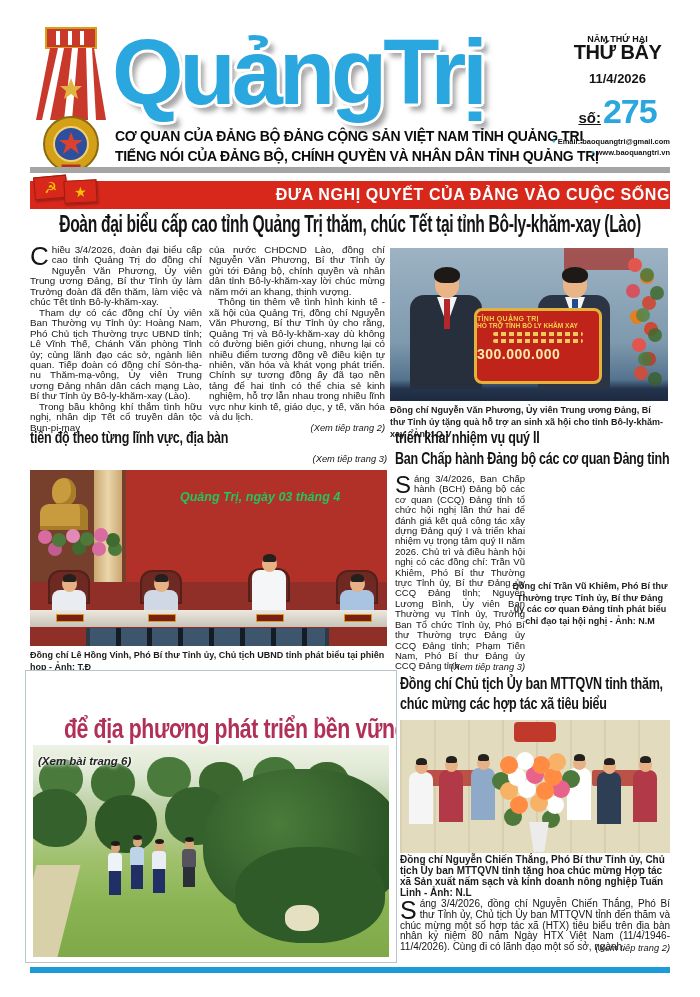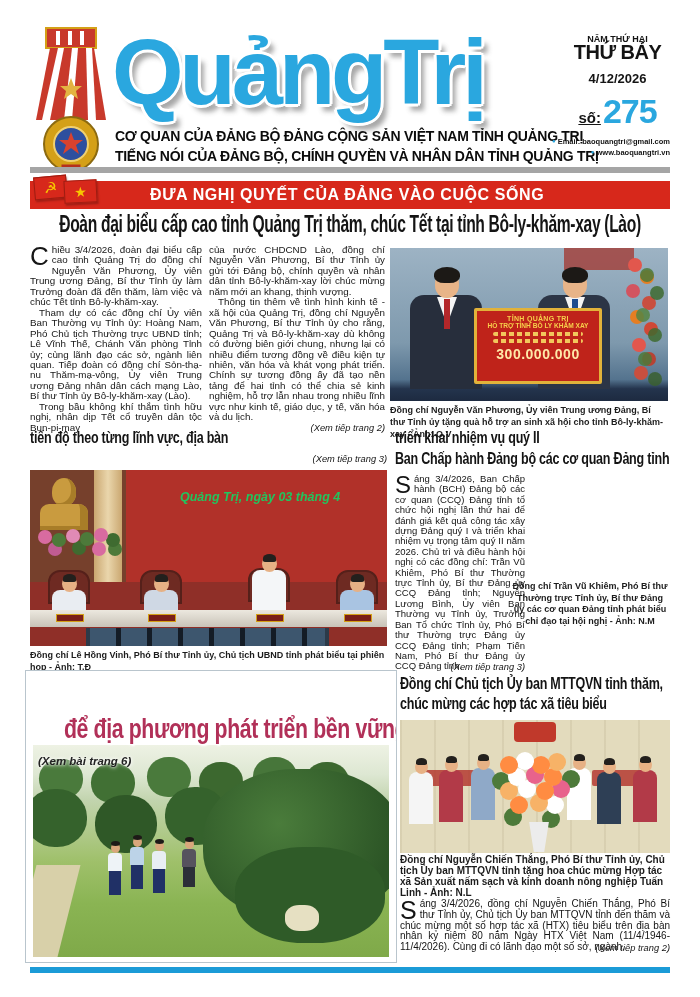--- a/index.html
+++ b/index.html
@@ -21,21 +21,21 @@
   .m-issue{left:565px;top:92px;width:105px;display:flex;align-items:baseline;justify-content:center;gap:2px;}
   .m-issue .lbl{font-size:15px;font-weight:700;text-decoration:underline;}
   .m-issue .num{font-size:34px;font-weight:800;color:#2aa7df;letter-spacing:-1px;}
   .m-contacts{left:500px;top:136px;width:170px;text-align:right;font-size:7.5px;font-weight:700;line-height:11px;}
   .m-contacts .dot{color:#2aa7df;font-size:6px;vertical-align:1px;}
 
   .graybar{left:30px;top:167px;width:640px;height:6px;background:#a5a5a5;}
 
   
   .banner{left:30px;top:181px;width:640px;height:28px;background:#d7281b;}
-  .banner .txt{position:absolute;left:120px;right:15px;top:0;height:14px;line-height:28px;text-align:left;
+  .banner .txt{position:absolute;left:120px;right:0;top:0;height:14px;line-height:28px;text-align:right;
         color:#fff;font-size:16px;font-weight:800;letter-spacing:0.6px;}
   .flag{position:absolute;width:33px;height:23px;background:#d7281b;border:1px solid #9e1d12;
         display:flex;align-items:center;justify-content:center;color:#f7c600;
         box-shadow:1px 2px 2px rgba(0,0,0,.25);}
   .flag1{left:34px;top:176px;transform:rotate(-5deg);font-size:15px;}
   .flag2{left:64px;top:180px;transform:rotate(-3deg);font-size:14px;}
 
   
   .h1wrap{left:30px;top:211px;width:640px;height:28px;}
   .h1inner{position:absolute;left:50%;top:0;white-space:nowrap;font-size:23px;font-weight:800;
@@ -75,21 +75,21 @@
   .man{position:absolute;bottom:12px;width:72px;height:122px;}
   .man .hair{position:absolute;top:0;left:24px;width:26px;height:16px;border-radius:50% 50% 40% 40%;background:#1c1916;}
   .man .face{position:absolute;top:4px;left:25px;width:24px;height:27px;border-radius:46%;background:#e8b488;}
   .man .torso{position:absolute;top:28px;left:0;width:72px;height:94px;border-radius:14px 14px 0 0;background:#272e3c;}
   .man .shirt{position:absolute;top:30px;left:27px;width:20px;height:28px;background:#f4f4f4;
         clip-path:polygon(0 0,100% 0,50% 100%);}
   .man .tie{position:absolute;top:32px;left:34px;width:6px;height:30px;background:#b3272a;}
   .man2 .torso{background:#2c3546;}
   .man2 .tie{background:#1f4d8f;}
   .sign{position:absolute;left:84px;top:60px;width:128px;height:76px;background:#bf231a;
-        border:3px solid #e2b23a;border-radius:2px;text-align:center;color:#f7cf4b;padding-top:4px;}
+        border:3px solid #e2b23a;border-radius:8px;text-align:left;color:#f7cf4b;padding-top:4px;}
   .sign .s1{font-size:7px;font-weight:800;letter-spacing:.3px;}
   .sign .s2{font-size:6.6px;font-weight:800;}
   .squig{height:4px;margin:3px 16px 0;border-radius:2px;
         background:repeating-linear-gradient(90deg,#f2c75c 0 5px,transparent 5px 8px);}
   .sign .amt{margin-top:3px;font-size:14px;font-weight:800;color:#ffe9a8;letter-spacing:.5px;}
   .flcluster{position:absolute;width:14px;height:14px;border-radius:50%;}
   .p1 .flr{right:26px;top:10px;background:#e2574d;
         box-shadow:12px 12px 0 #e67e22,-2px 26px 0 #d35460,14px 38px 0 #c94f3f,2px 52px 0 #e67e22,
         16px 64px 0 #cf4836,4px 80px 0 #e2574d,14px 94px 0 #b64334,6px 108px 0 #c94f3f;}
   .p1 .flg{right:14px;top:20px;background:#4d7a3a;opacity:.85;
@@ -199,21 +199,21 @@
 
   <div class="abs logo">QuảngTrị</div>
 
   <div class="abs taglines">
     <div>CƠ QUAN CỦA ĐẢNG BỘ ĐẢNG CỘNG SẢN VIỆT NAM TỈNH QUẢNG TRỊ</div>
     <div>TIẾNG NÓI CỦA ĐẢNG BỘ, CHÍNH QUYỀN VÀ NHÂN DÂN TỈNH QUẢNG TRỊ</div>
   </div>
 
   <div class="abs m-year">NĂM THỨ HAI</div>
   <div class="abs m-weekday">THỨ BẢY</div>
-  <div class="abs m-date">4/12/2026</div>
+  <div class="abs m-date">11/4/2026</div>
   <div class="abs m-issue">
     <span class="lbl">số:</span>
     <span class="num">275</span>
   </div>
   <div class="abs m-contacts">
     <div><span class="dot">●</span> <span>Email: baoquangtri@gmail.com</span></div>
     <div><span class="dot">●</span> <span>www.baoquangtri.vn</span></div>
   </div>
 
   <div class="abs graybar"></div>

